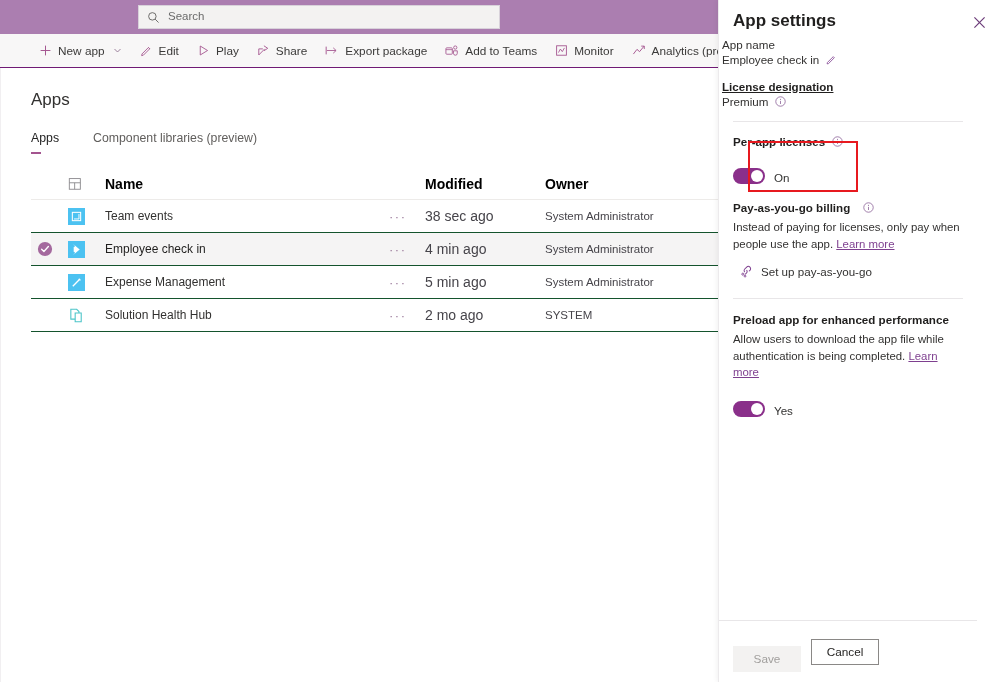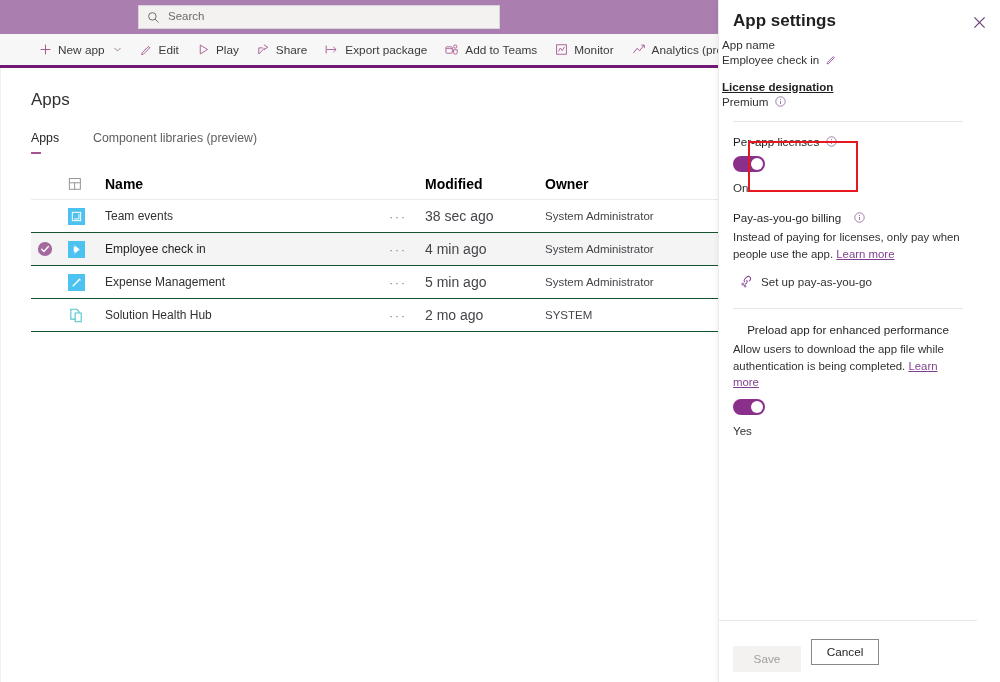--- a/index.html
+++ b/index.html
@@ -29,21 +29,21 @@
     display: flex; align-items: center; gap: 6px; padding-left: 4px;
   }
   .env-icon { width: 17px; height: 17px; flex:0 0 auto; }
   .env-text { display: flex; flex-direction: column; line-height: 1.12; overflow:hidden; }
   .env-label { font-size: 8.5px; color: #f0e6f2; white-space: nowrap; }
   .env-name { font-size: 11.5px; color: #ffffff; white-space: nowrap; }
 
   
   .cmdbar {
     position: absolute; left: 0; top: 34px; width: 1000px; height: 34px;
-    background: #f8f7f7; border-bottom: 3px solid #701a75;
+    background: #f8f7f7; border-bottom: 1px solid #701a75;
     display: flex; align-items: center; padding-left: 30px; gap: 0px;
   }
   .cmd {
     display: flex; align-items: center; gap: 6px;
     height: 34px; padding: 0 9px; cursor: default; white-space: nowrap;
   }
   .cmd .lbl { font-size: 11.8px; color: #3b3a39; }
   .cmd svg { display:block; }
   .cmd .chev { margin-left: 2px; }
 
@@ -117,25 +117,25 @@
   .pencil { width: 11px; height: 11px; display:block; flex:0 0 auto; }
 
   
   .hl-box {
     position: absolute; left: 748px; top: 141px; width: 110px; height: 51px;
     border: 2.5px solid #e7191f; pointer-events: none; z-index: 5;
   }
 
   .sec { padding: 0 14px; }
   .sec-head { display: flex; align-items: center; gap: 7px; }
-  .sec-title { font-size: 11.6px; font-weight: 400; color: #201f1e; text-align: center; }
+  .sec-title { font-size: 11.6px; font-weight: 700; color: #201f1e; }
   .sec-desc { font-size: 11.4px; color: #323130; line-height: 1.45; margin-top: 5px; }
   .lnk { color: #7e3f8f; text-decoration: underline; }
 
-  .toggle-row { display: flex; align-items: flex-start; gap: 9px; margin-top: 8px; flex-direction: column; }
+  .toggle-row { display: flex; align-items: flex-end; gap: 9px; margin-top: 20px; }
   .toggle {
     width: 32px; height: 16px; border-radius: 9px; background: #8a2f8a;
     position: relative; flex:0 0 auto; cursor: default;
   }
   .toggle .knob {
     position: absolute; right: 2px; top: 2px; width: 12px; height: 12px;
     border-radius: 50%; background: #ffffff;
   }
   .toggle-lbl { font-size: 11.6px; color: #323130; }
 

